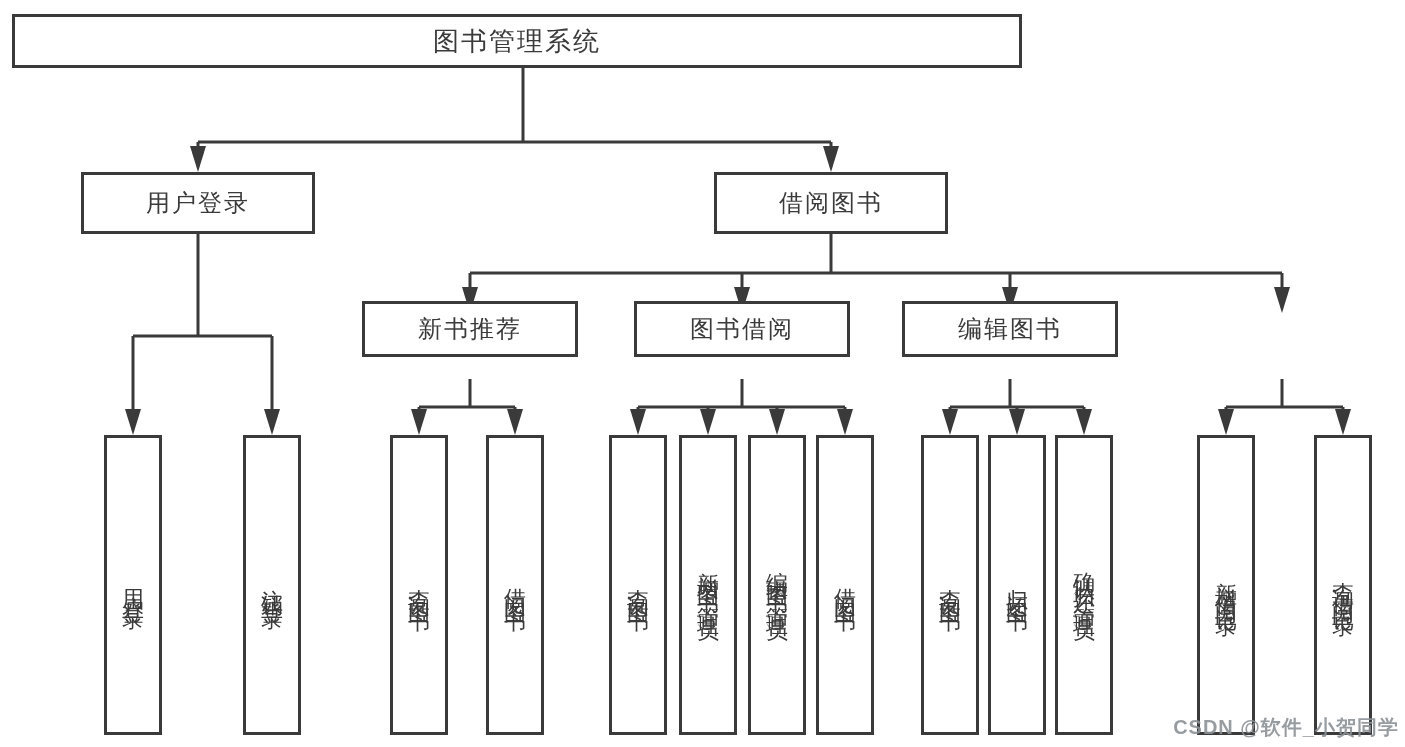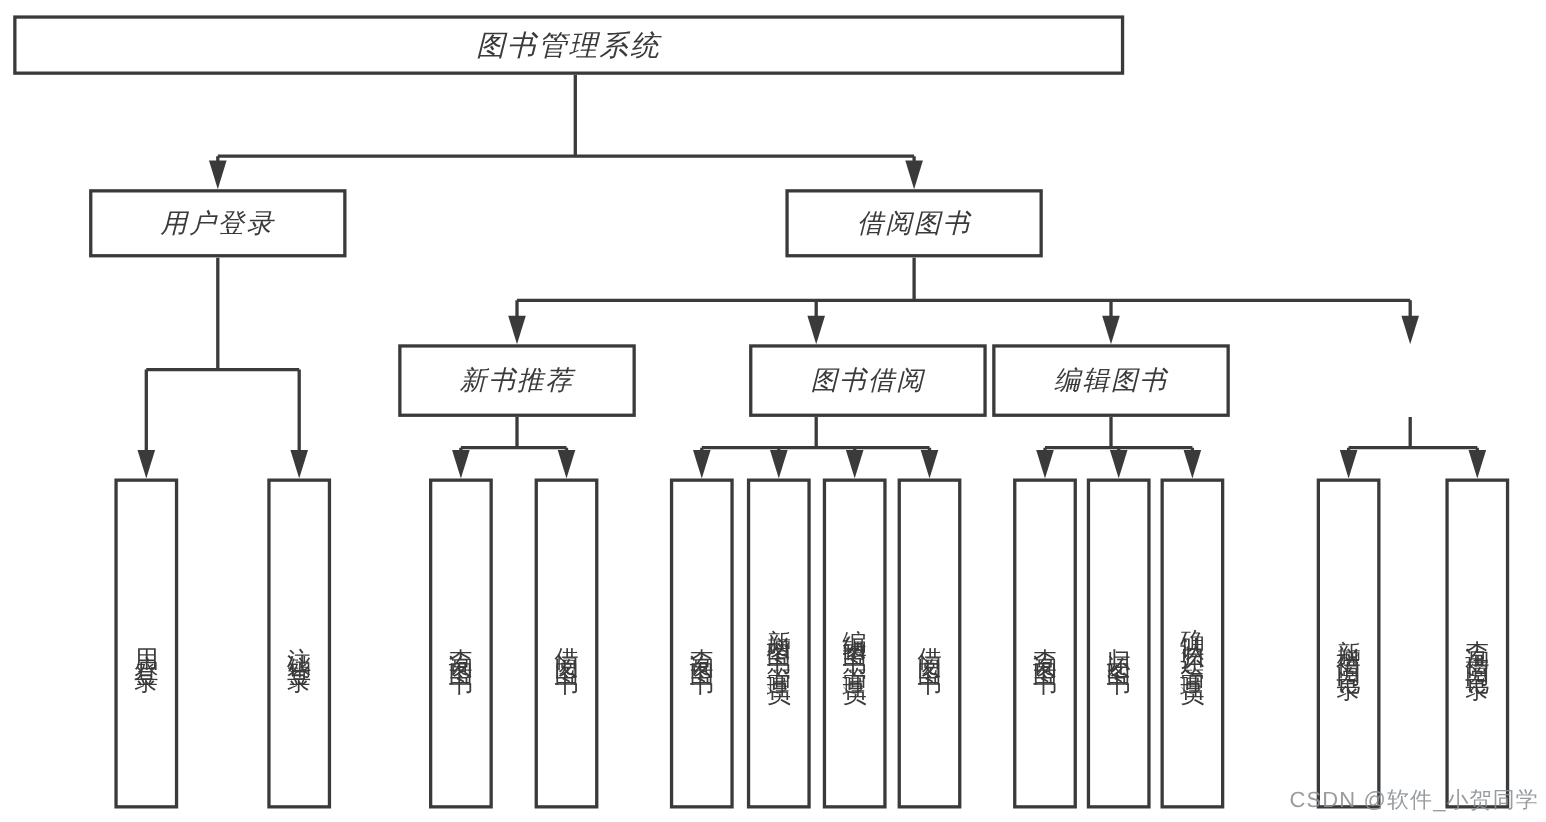--- a/index.html
+++ b/index.html
@@ -25,28 +25,27 @@
     box-sizing: border-box;
     border: 3px solid #3a3a3a;
     background: #ffffff;
     display: flex;
     align-items: center;
     justify-content: center;
     color: #3a3a3a;
     font-size: 24px;
     letter-spacing: 2px;
     z-index: 2;
-    font-style: italic;
   }
   .root-node {
     left: 12px; top: 14px; width: 1010px; height: 54px;
     font-size: 26px;
   }
   .l1-node { top: 172px; height: 62px; width: 234px; }
-  .l2-node { top: 313px; height: 66px; width: 216px; }
+  .l2-node { top: 301px; height: 56px; width: 216px; }
   .leaf {
     position: absolute;
     box-sizing: border-box;
     top: 435px;
     height: 300px;
     width: 58px;
     border: 3px solid #3a3a3a;
     background: #ffffff;
     display: flex;
     align-items: center;
@@ -63,20 +62,21 @@
     line-height: 1;
   }
   .watermark {
     position: absolute;
     top: 714px;
     right: 6px;
     z-index: 5;
     font-size: 20px;
     color: rgba(140, 145, 150, 0.9);
     letter-spacing: 1px;
+    font-weight: bold;
   }
 </style>
 </head>
 <body>
 
 <div id="canvas">
 
   <svg id="connectors" width="1405" height="747" viewBox="0 0 1405 747">
     <g stroke="#3a3a3a" stroke-width="3" fill="none">
 
@@ -116,21 +116,21 @@
       <polygon points="1335,409 1351,409 1343,435"></polygon>
     </g>
   </svg>
 
   <div class="hnode root-node">图书管理系统</div>
 
   <div class="hnode l1-node" style="left:81px;">用户登录</div>
   <div class="hnode l1-node" style="left:714px;">借阅图书</div>
 
   <div class="hnode l2-node" style="left:362px;">新书推荐</div>
-  <div class="hnode l2-node" style="left:634px;margin-left:47px;">图书借阅</div>
+  <div class="hnode l2-node" style="left:634px;">图书借阅</div>
   <div class="hnode l2-node" style="left:902px;">编辑图书</div>
 
   <div class="leaf" style="left:104px;">
     <span>用户登录</span>
   </div>
   <div class="leaf" style="left:243px;">
     <span>注销登录</span>
   </div>
 
   <div class="leaf" style="left:390px;">

